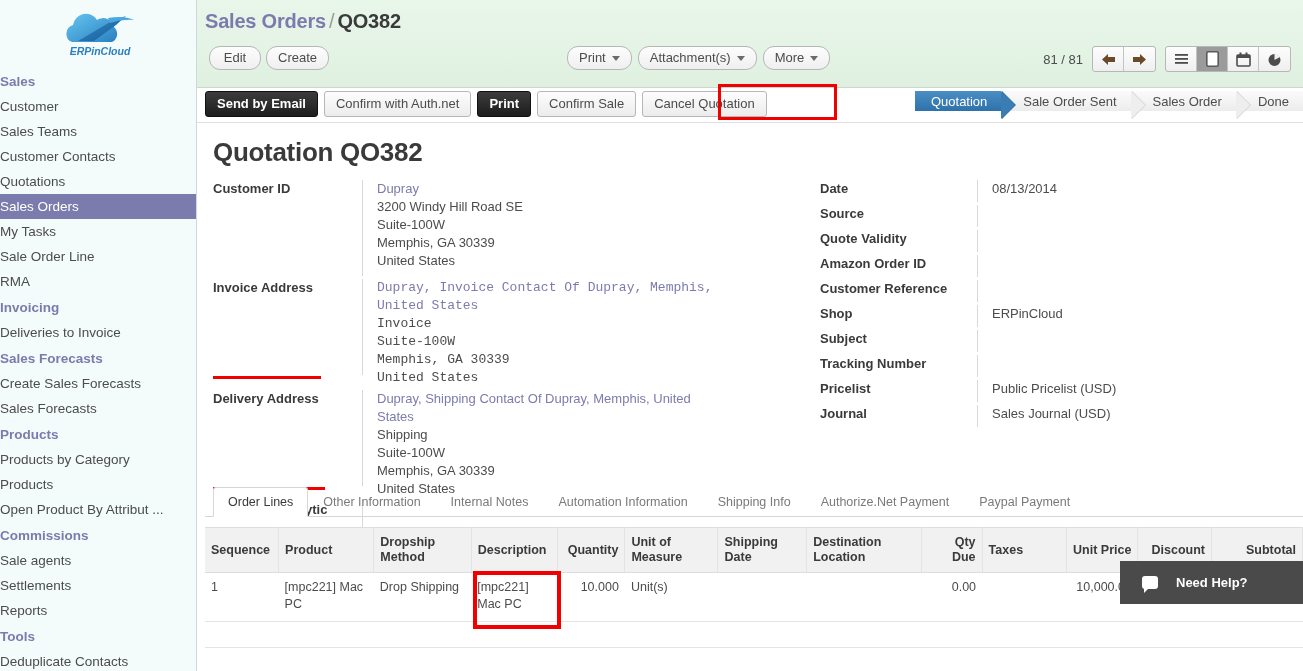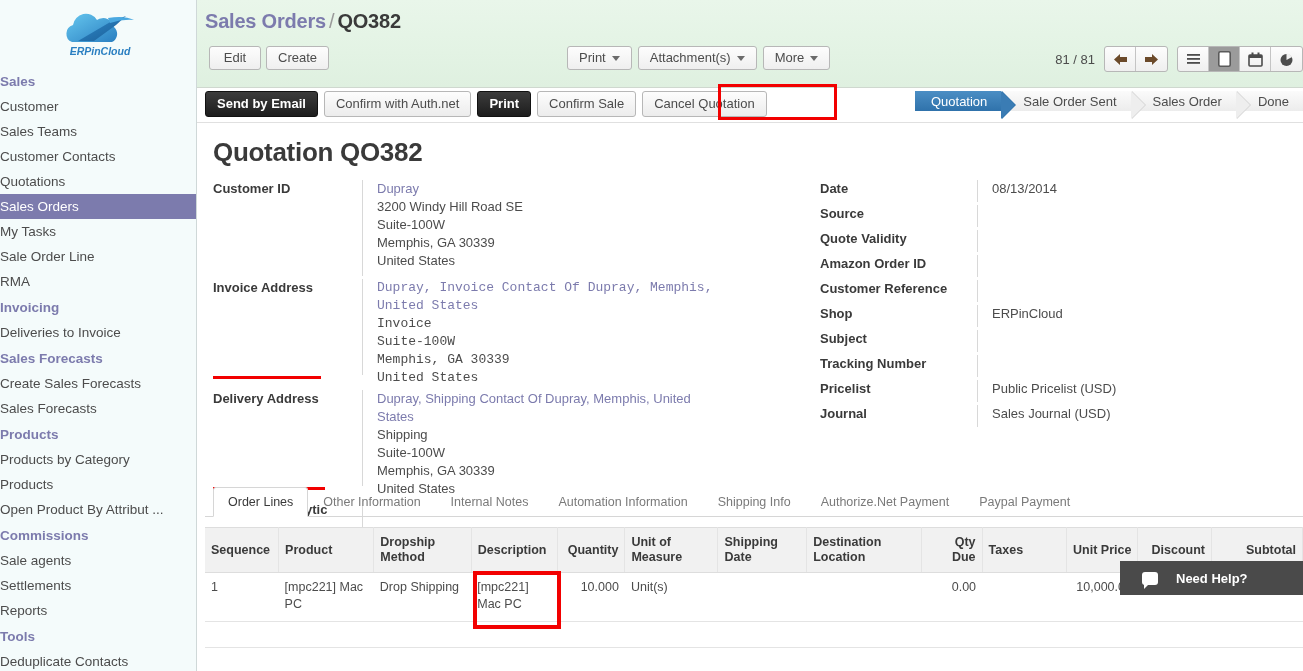--- a/index.html
+++ b/index.html
@@ -83,41 +83,41 @@
     height: 34px;
     padding: 0 6px 0 8px;
   }
   .btn {
     display: inline-block;
     font-family: "Liberation Sans", sans-serif;
     font-size: 13px;
     color: #4c4c4c;
     background: linear-gradient(to bottom, #fdfdfd 0%, #efefef 100%);
     border: 1px solid #b7b7b7;
-    border-radius: 3px;
+    border-radius: 11px;
     padding: 3px 11px 4px 11px;
     cursor: pointer;
     line-height: 15px;
     vertical-align: middle;
   }
   .btn .caret {
     display: inline-block;
     width: 0; height: 0;
     margin-left: 6px;
     vertical-align: middle;
     border-left: 4px solid transparent;
     border-right: 4px solid transparent;
     border-top: 5px solid #6b6b6b;
   }
   #left-btns { position: absolute; left: 12px; top: 0; }
   #left-btns .btn { margin-right: 5px; min-width: 52px; text-align: center; }
   #mid-btns { position: absolute; left: 370px; top: 0; }
   #mid-btns .btn { margin-right: 6px; }
   #pager-area {
-    position: absolute; right: 0; top: 0;
+    position: absolute; right: 12px; top: 0;
     display: flex; align-items: center; gap: 9px;
   }
   #pager-count { font-size: 13px; color: #4c4c4c; white-space: nowrap; }
   .btn-group {
     display: inline-flex;
     border: 1px solid #b7b7b7;
     border-radius: 3px;
     overflow: hidden;
     background: linear-gradient(to bottom, #fdfdfd 0%, #efefef 100%);
   }
@@ -320,21 +320,21 @@
     border: 4px solid #f20000;
     pointer-events: none;
     z-index: 25;
     background: transparent;
   }
 
   
   #need-help {
     position: absolute;
     right: 0; top: 561px;
-    width: 183px; height: 34px;
+    width: 183px; height: 43px;
     background: #4a4a4a;
     display: flex; align-items: center;
     color: #ffffff;
     font-size: 13px;
     font-weight: bold;
     cursor: pointer;
     z-index: 40;
   }
   #need-help .bubble {
     width: 16px; height: 13px;

